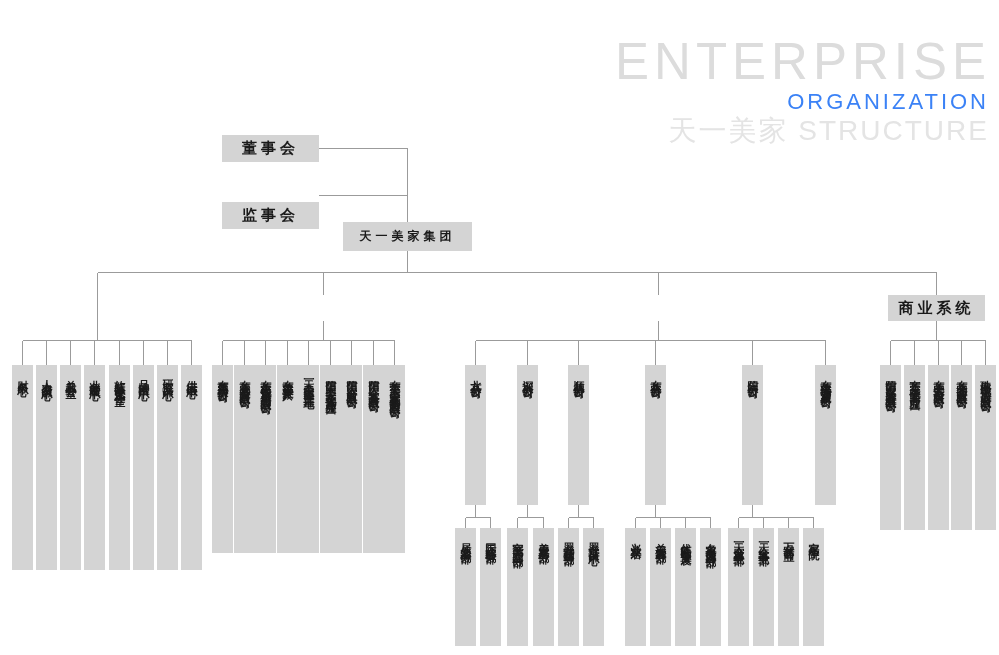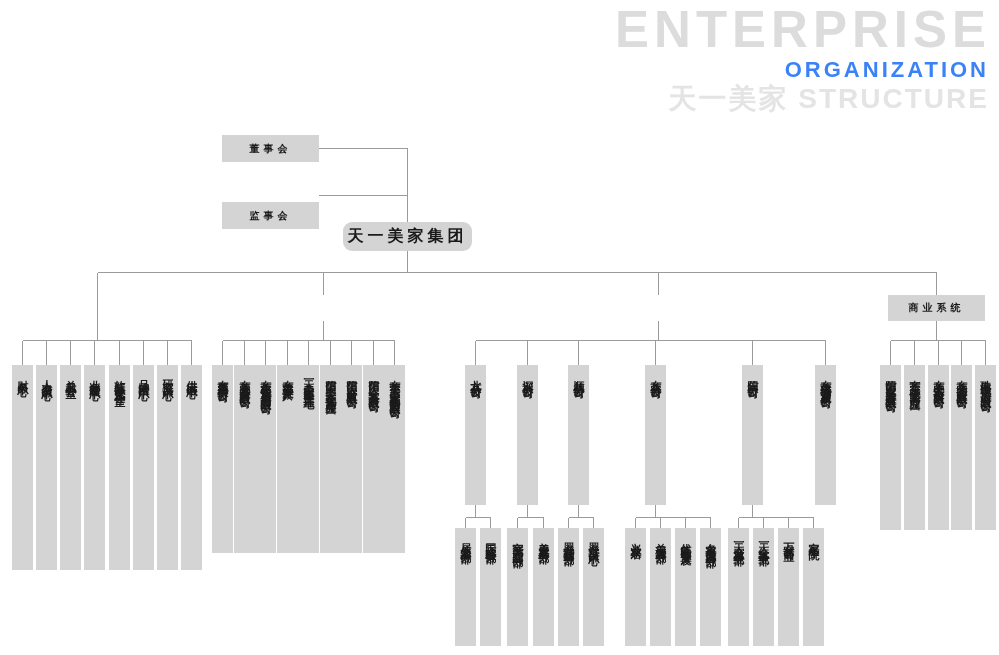--- a/index.html
+++ b/index.html
@@ -1,30 +1,30 @@
 <!DOCTYPE html>
 <html><head>
 <meta charset="utf-8">
 <style>
   * { margin:0; padding:0; box-sizing:border-box; }
   html,body { background:#ffffff; }
   body { font-family:"Liberation Sans","DejaVu Sans",sans-serif; }
   #canvas { position:relative; width:999px; height:655px; background:#ffffff; overflow:hidden; }
 
-  .wm { position:absolute; white-space:nowrap; color:#e2e2e2; font-weight:bold; }
+  .wm { position:absolute; white-space:nowrap; color:#e2e2e2; font-weight:normal;margin-top:32px; }
   .wm-enterprise { top:0;   right:8px;  font-size:51px; letter-spacing:5px; color:#dcdcdc; }
   .wm-org        { top:57px; right:10px; font-size:22px; letter-spacing:3px; color:#3b82f6; }
   .wm-cnstruct   { top:80px; right:10px; font-size:28px; letter-spacing:2px; color:#e4e4e4; }
   .wm-company    { top:114px;right:10px; font-size:29px; letter-spacing:7px; color:#e4e4e4; }
 
   .hbox { position:absolute; background:#d4d4d4; color:#1a1a1a; display:flex;
           align-items:center; justify-content:center; font-weight:bold;
           white-space:nowrap; letter-spacing:4px; }
-  .fs15 { font-size:10px; }
-  .fs16 { font-size:16px;border-radius:9px; }
+  .fs15 { font-size:15px; }
+  .fs16 { font-size:12px; }
 
   .vbox { position:absolute; width:21px; background:#d4d4d4;
           display:flex; justify-content:center; padding-top:6px; }
   .vbox span { writing-mode:vertical-rl; font-size:11px; font-weight:bold;
                color:#1a1a1a; letter-spacing:2px; line-height:1; }
 
   svg.connectors { position:absolute; left:0; top:0; pointer-events:none; }
 </style>
 </head>
 <body>

